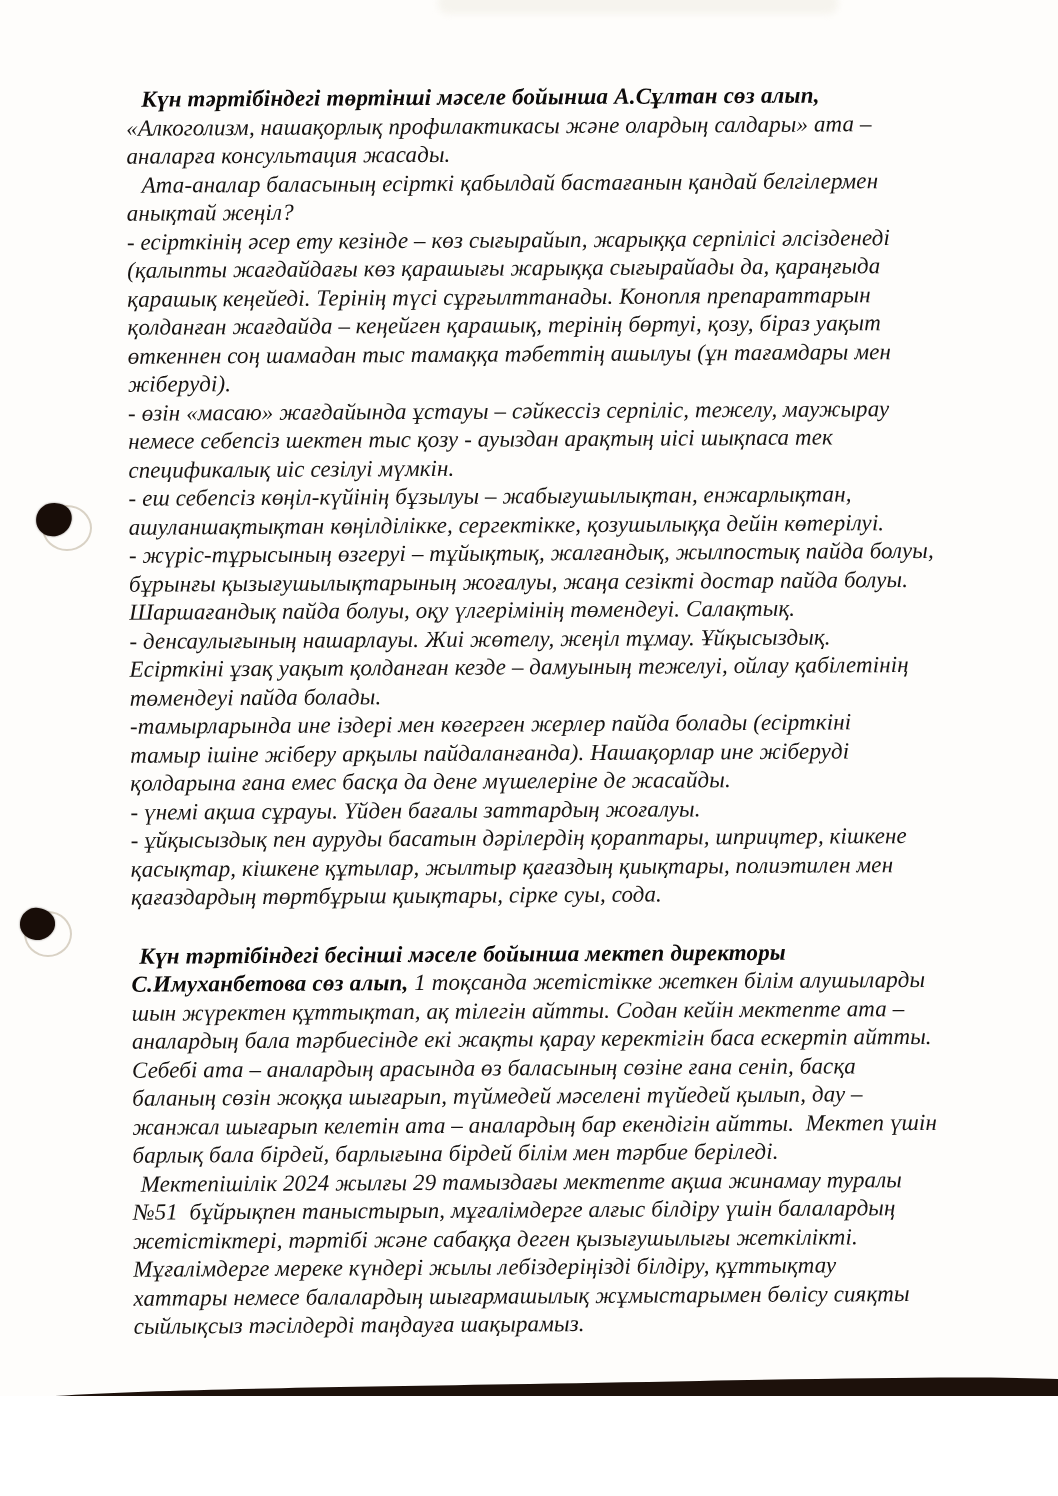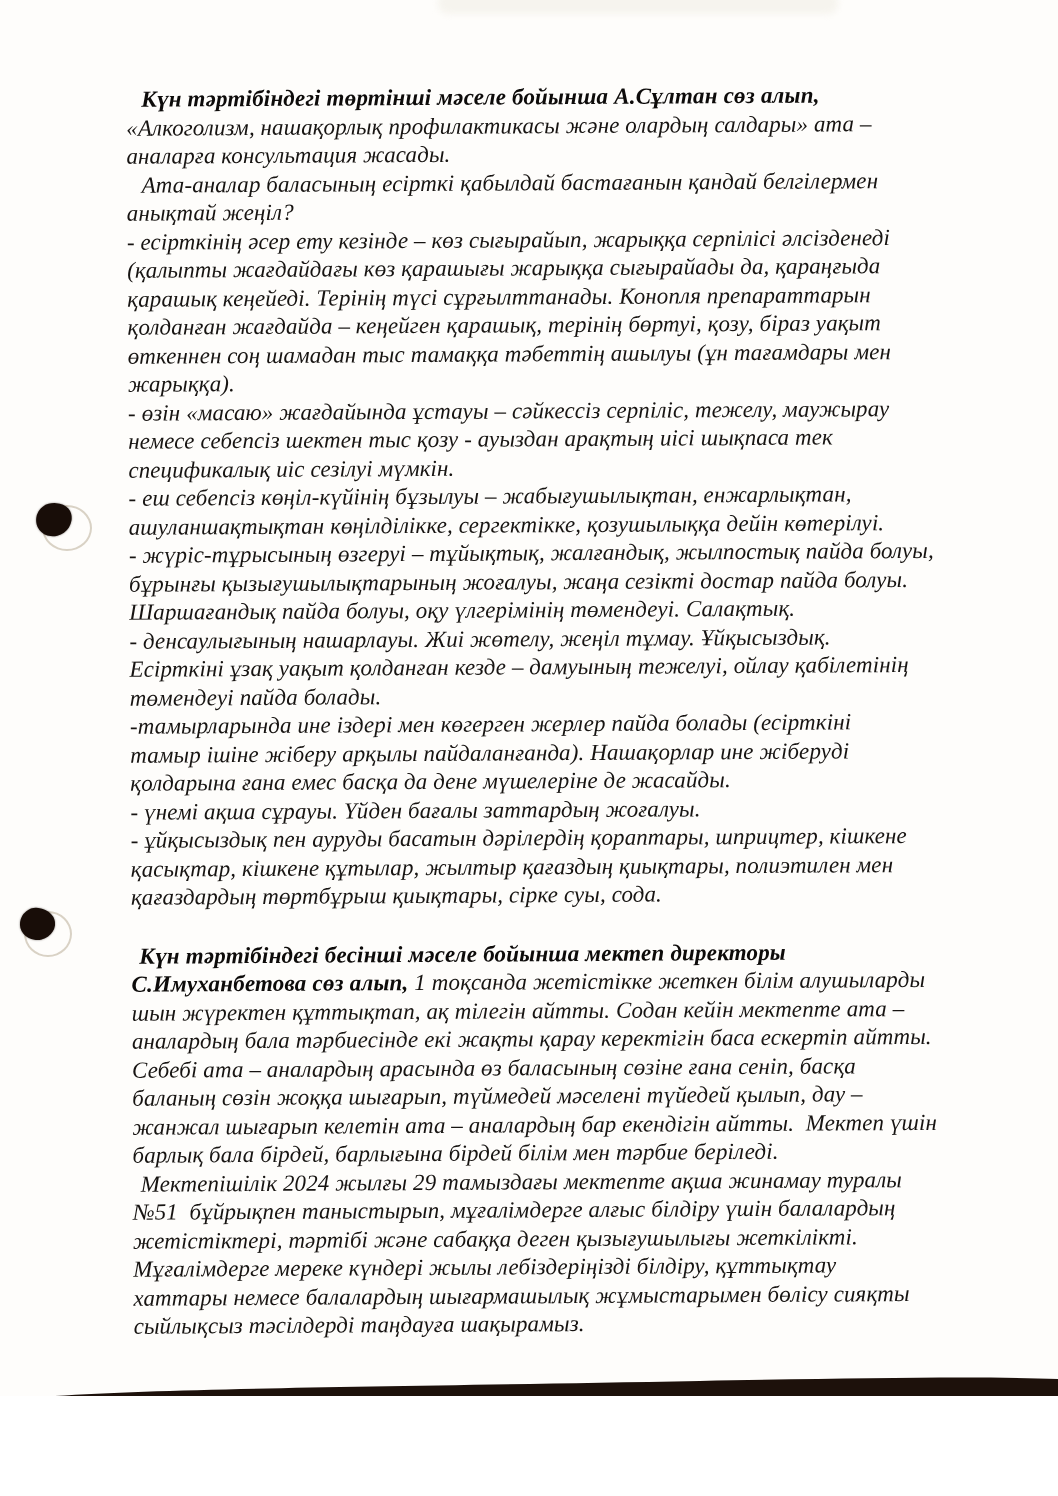--- a/index.html
+++ b/index.html
@@ -95,21 +95,21 @@
       <div class="line indent-lg"><span class="b">Күн тәртібіндегі төртінші мәселе бойынша А.Сұлтан сөз алып,</span></div>
       <div class="line"><span>«Алкоголизм, нашақорлық профилактикасы және олардың салдары» ата –</span></div>
       <div class="line"><span>аналарға консультация жасады.</span></div>
       <div class="line indent-lg"><span>Ата-аналар баласының есірткі қабылдай бастағанын қандай белгілермен</span></div>
       <div class="line"><span>анықтай жеңіл?</span></div>
       <div class="line"><span>- есірткінің әсер ету кезінде – көз сығырайып, жарыққа серпілісі әлсізденеді</span></div>
       <div class="line"><span>(қалыпты жағдайдағы көз қарашығы жарыққа сығырайады да, қараңғыда</span></div>
       <div class="line"><span>қарашық кеңейеді. Терінің түсі сұрғылттанады. Конопля препараттарын</span></div>
       <div class="line"><span>қолданған жағдайда – кеңейген қарашық, терінің бөртуі, қозу, біраз уақыт</span></div>
       <div class="line"><span>өткеннен соң шамадан тыс тамаққа тәбеттің ашылуы (ұн тағамдары мен</span></div>
-      <div class="line"><span>жарыққа).</span></div>
+      <div class="line"><span>жіберуді).</span></div>
       <div class="line"><span>- өзін «масаю» жағдайында ұстауы – сәйкессіз серпіліс, тежелу, маужырау</span></div>
       <div class="line"><span>немесе себепсіз шектен тыс қозу - ауыздан арақтың иісі шықпаса тек</span></div>
       <div class="line"><span>спецификалық иіс сезілуі мүмкін.</span></div>
       <div class="line"><span>- еш себепсіз көңіл-күйінің бұзылуы – жабығушылықтан, енжарлықтан,</span></div>
       <div class="line"><span>ашуланшақтықтан көңілділікке, сергектікке, қозушылыққа дейін көтерілуі.</span></div>
       <div class="line"><span>- жүріс-тұрысының өзгеруі – тұйықтық, жалғандық, жылпостық пайда болуы,</span></div>
       <div class="line"><span>бұрынғы қызығушылықтарының жоғалуы, жаңа сезікті достар пайда болуы.</span></div>
       <div class="line"><span>Шаршағандық пайда болуы, оқу үлгерімінің төмендеуі. Салақтық.</span></div>
       <div class="line"><span>- денсаулығының нашарлауы. Жиі жөтелу, жеңіл тұмау. Ұйқысыздық.</span></div>
       <div class="line"><span>Есірткіні ұзақ уақыт қолданған кезде – дамуының тежелуі, ойлау қабілетінің</span></div>

